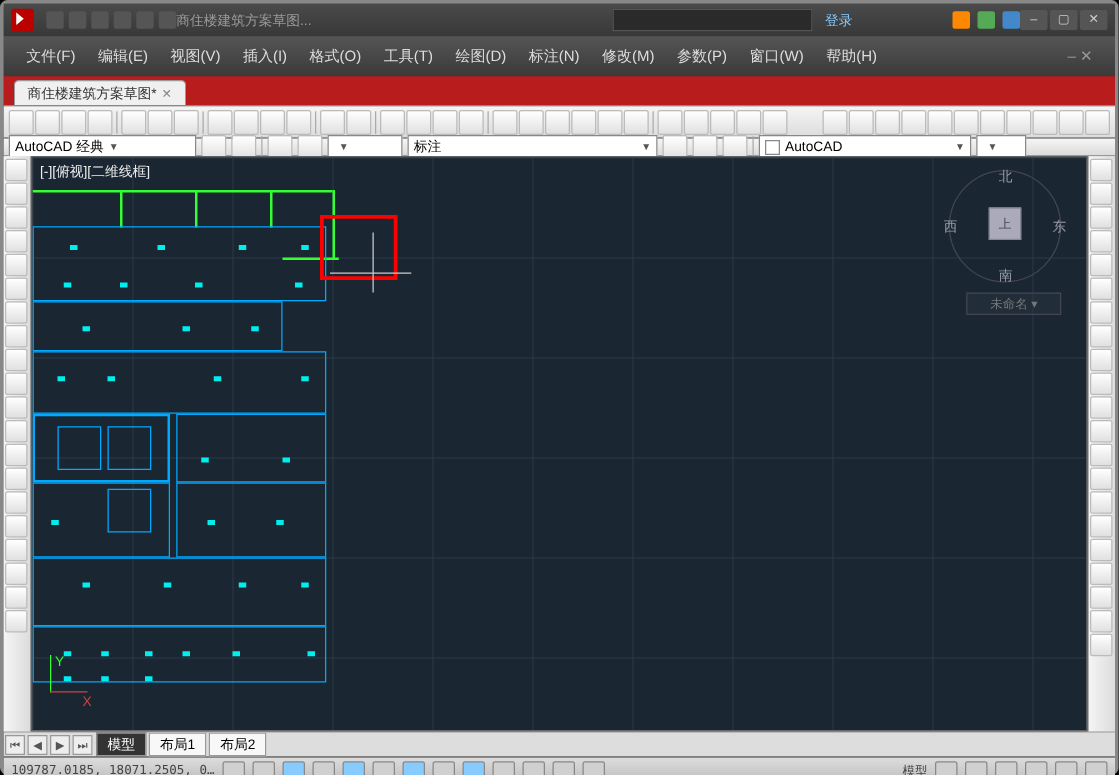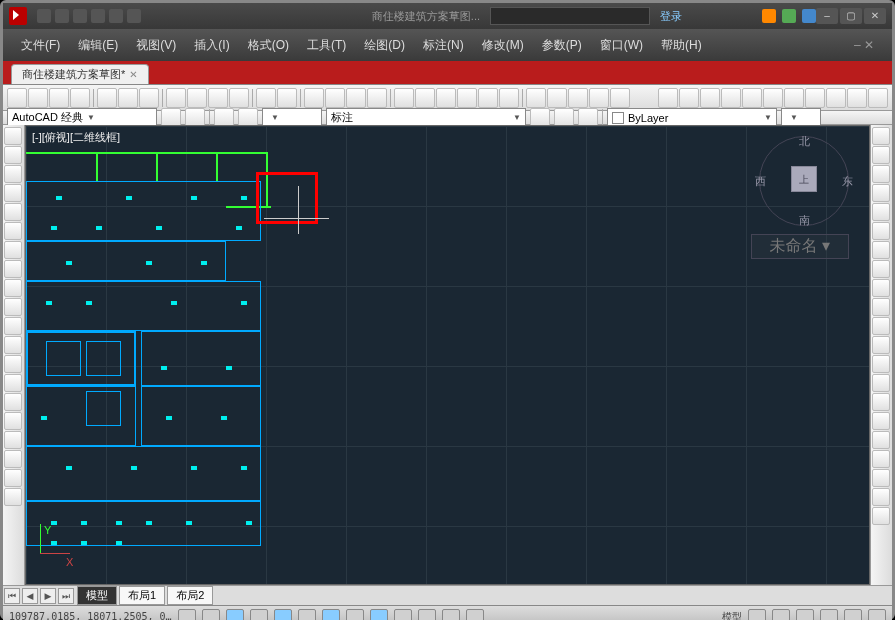--- a/index.html
+++ b/index.html
@@ -3,21 +3,21 @@
 <meta charset="utf-8">
 <style>
 * { margin: 0; padding: 0; box-sizing: border-box; font-family: "Microsoft YaHei", Arial, sans-serif; }
 body { background: #000; width: 895px; height: 620px; overflow: hidden; position: relative; }
 .frame { border: 3px solid #888; border-radius: 6px; width: 895px; height: 620px; position: relative; background: #3a3a3a; }
 .titlebar { height: 26px; background: linear-gradient(#4a4a4a,#383838); display: flex; align-items: center; padding: 0 6px; color: #bbb; font-size: 11px; }
 .titlebar .logo { width: 18px; height: 18px; background: #b00; border-radius: 2px; margin-right: 6px; position: relative; }
 .titlebar .logo::after { content:''; position:absolute; left:4px; top:3px; width:0; height:0; border-left:6px solid #fff; border-top:5px solid transparent; border-bottom:5px solid transparent; }
 .titlebar .qat { display:flex; gap:4px; margin-left:4px; }
 .titlebar .qat span { width:14px; height:14px; background:#555; border-radius:2px; }
-.titlebar .ttext { flex:1; text-align:right; color:#999; }
+.titlebar .ttext { flex:1; text-align:left; color:#999; }
 .titlebar .search { width:160px; height:18px; background:#2a2a2a; border:1px solid #555; margin:0 10px; }
 .titlebar .login { color:#8cf; font-size:11px; margin-right:80px; }
 .titlebar .socials { display:flex; gap:6px; }
 .titlebar .socials span { width:14px; height:14px; border-radius:2px; }
 .titlebar .wincontrols { display:flex; gap:2px; margin-left:auto; }
 .titlebar .wincontrols span { width:22px; height:16px; background:#555; border-radius:2px; font-size:10px; color:#ccc; text-align:center; line-height:16px; }
 .menubar { height: 22px; background: linear-gradient(#555,#3a3a3a); display:flex; align-items:center; gap:2px; padding:16px 10px;text-align:right; }
 .menubar span { color:#ddd; font-size:12px; padding:2px 8px; cursor:pointer; }
 .menubar span:last-child { margin-left:auto; color:#999; }
 .tabbar { height:24px; background:#b91c1c; display:flex; align-items:flex-end; padding-left:8px; border-bottom:1px solid #888; }
@@ -50,21 +50,21 @@
 .prompt-box .pinput { background:#1060d0; color:#fff; border:1px solid #333; padding:1px 4px; font-size:11px; font-family:monospace; }
 .prompt-box .pval { background:#d8d8d8; border:1px solid #888; padding:1px 6px; font-size:11px; font-family:monospace; color:#333; }
 .viewcube { position:absolute; top:10px; right:20px; width:90px; height:90px; }
 .viewcube .ring { position:absolute; inset:0; border:1px solid #445; border-radius:50%; }
 .viewcube .cube { position:absolute; top:30px; left:32px; width:26px; height:26px; background:#aab; border:1px solid #889; font-size:10px; text-align:center; line-height:26px; color:#445; }
 .viewcube .dir { position:absolute; color:#99a; font-size:11px; }
 .viewcube .n { top:-2px; left:40px; }
 .viewcube .s { bottom:-2px; left:40px; }
 .viewcube .e { top:38px; right:-4px; }
 .viewcube .w { top:38px; left:-4px; }
-.unnamed { position:absolute; top:108px; right:20px; color:#777; font-size:16px; border:1px solid #445; padding:1px 18px; background:rgba(50,60,70,.3); }
+.unnamed { position:absolute; top:108px; right:20px; color:#777; font-size:10px; border:1px solid #445; padding:1px 18px; background:rgba(50,60,70,.3); }
 .ucs { position:absolute; bottom:30px; left:10px; }
 .ucs .y { color:#3f3; font-size:11px; position:absolute; top:-30px; left:8px; }
 .ucs .x { color:#c44; font-size:11px; position:absolute; top:2px; left:30px; }
 .ucs .ay { position:absolute; width:1px; height:30px; background:#3f3; bottom:0; left:4px; }
 .ucs .ax { position:absolute; width:30px; height:1px; background:#c44; bottom:0; left:4px; }
 .watermark { position:absolute; bottom:20px; right:20px; color:rgba(255,255,255,.5); font-size:22px; font-weight:bold; display:flex; align-items:center; gap:4px; }
 .watermark .ft { width:26px; height:20px; background:rgba(255,255,255,.3); border-radius:3px; }
 .watermark .sub { position:absolute; bottom:-14px; right:0; font-size:10px; font-weight:normal; color:rgba(255,255,255,.4); }
 .modeltabs { height:20px; background:#ddd; display:flex; align-items:center; font-size:11px; border-top:1px solid #999; }
 .modeltabs .navbtn { width:16px; height:16px; border:1px solid #999; background:#eee; margin:0 1px; font-size:9px; text-align:center; line-height:14px; color:#555; }
@@ -192,21 +192,21 @@
     <div class="combo" style="width:200px">
       <span>标注</span>
         <span class="arr" style="margin-left:auto">▼</span>
     </div>
     <div class="tbtn"></div>
     <div class="tbtn"></div>
     <div class="tbtn"></div>
     <div class="sep" style="width:1px;height:18px;background:#aaa"></div>
     <div class="combo" style="width:170px">
       <span style="width:12px;height:12px;background:#fff;border:1px solid #888;margin-right:4px"></span>
-      <span>ByLayer</span>
+      <span>AutoCAD</span>
         <span class="arr" style="margin-left:auto">▼</span>
     </div>
     <div class="combo" style="width:40px">
         <span class="arr">▼</span>
       </div>
   </div>
 
   <div class="workspace">
     <div class="left-tools">
       <div class="tbtn"></div>

